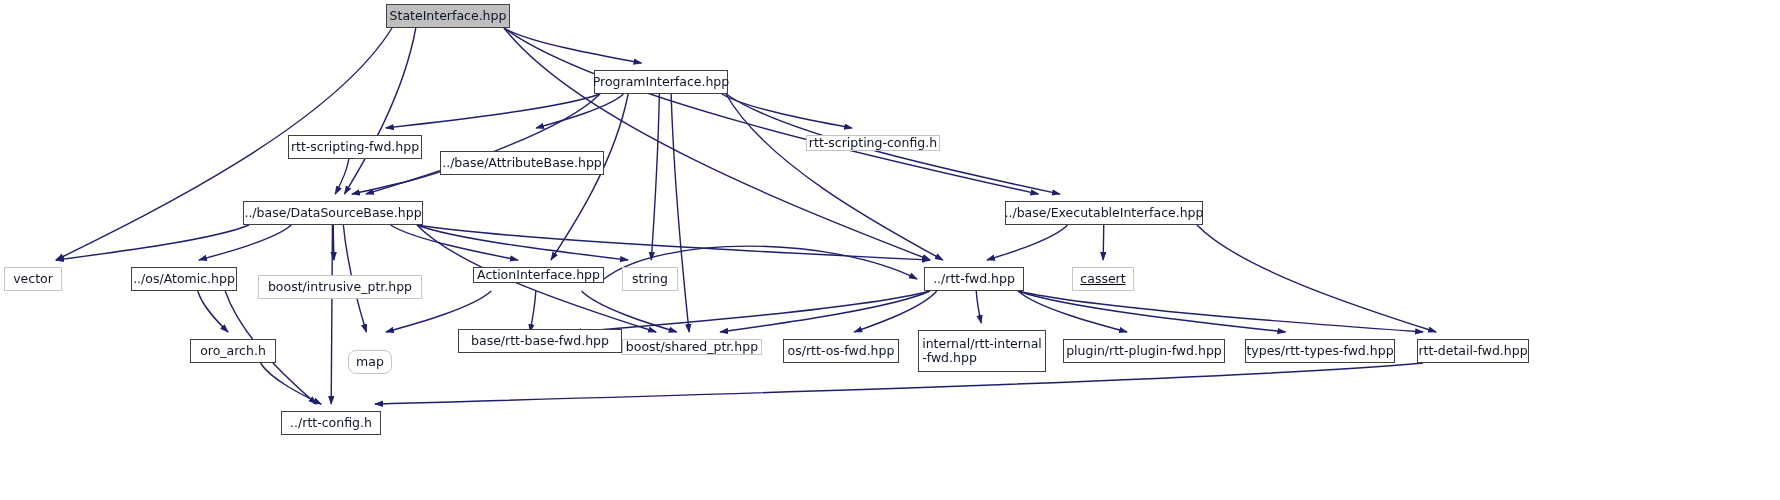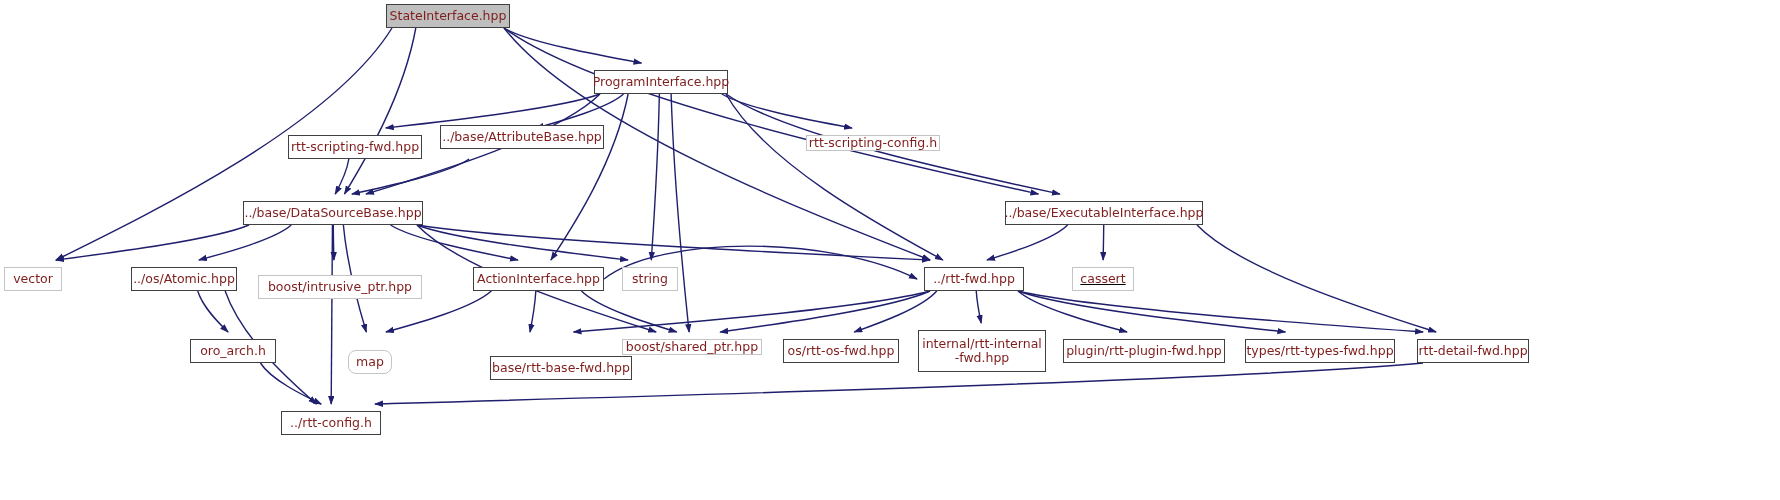--- a/index.html
+++ b/index.html
@@ -1,20 +1,20 @@
 <!DOCTYPE html>
 <html><head>
 <meta charset="utf-8">
 <style>
   html,body{margin:0;padding:0;background:#ffffff;}
   body{font-family:"DejaVu Sans","Liberation Sans",sans-serif;}
   #graph{position:relative;width:1780px;height:500px;background:#ffffff;overflow:hidden;}
   #edges{position:absolute;left:0;top:0;width:1780px;height:500px;}
   .node{position:absolute;box-sizing:border-box;background:#ffffff;display:flex;align-items:center;justify-content:center;white-space:nowrap;}
-  .node .lbl{font-size:12.5px;color:#7f1d1d;line-height:1.15;text-align:center;}
+  .node .lbl{font-size:12.5px;color:#0f172a;line-height:1.15;}
   .node.sys{border:1px solid #c4c4c4;}
   .node.local{border:1px solid #404040;}
   .node.root{border:1px solid #404040;background:#bfbfbf;}
 </style>
 </head>
 <body>
 
 <div id="graph">
   <svg id="edges" viewBox="0 0 1780 500" xmlns="http://www.w3.org/2000/svg">
     <defs>
@@ -71,60 +71,60 @@
   <div id="nodes">
       <div class="node root" style="left: 386px; top: 4px; width: 124px; height: 24px;">
         <span class="lbl">StateInterface.hpp</span>
       </div>
       <div class="node local" style="left: 594px; top: 70px; width: 134px; height: 24px;">
         <span class="lbl">ProgramInterface.hpp</span>
       </div>
       <div class="node local" style="left: 288px; top: 135px; width: 134px; height: 24px;">
         <span class="lbl">rtt-scripting-fwd.hpp</span>
       </div>
-      <div class="node local" style="left: 440px; top: 125px; width: 164px; height: 24px;">
+      <div class="node local" style="left: 440px; top: 151px; width: 164px; height: 24px;">
         <span class="lbl">../base/AttributeBase.hpp</span>
       </div>
       <div class="node sys" style="left: 806px; top: 135px; width: 134px; height: 16px;">
         <span class="lbl">rtt-scripting-config.h</span>
       </div>
       <div class="node local" style="left: 243px; top: 201px; width: 180px; height: 24px;">
         <span class="lbl">../base/DataSourceBase.hpp</span>
       </div>
       <div class="node local" style="left: 1005px; top: 201px; width: 198px; height: 24px;">
         <span class="lbl">../base/ExecutableInterface.hpp</span>
       </div>
       <div class="node sys" style="left: 4px; top: 267px; width: 58px; height: 24px;">
         <span class="lbl">vector</span>
       </div>
       <div class="node local" style="left: 131px; top: 267px; width: 106px; height: 24px;">
         <span class="lbl">../os/Atomic.hpp</span>
       </div>
       <div class="node sys" style="left: 258px; top: 275px; width: 164px; height: 24px;">
         <span class="lbl">boost/intrusive_ptr.hpp</span>
       </div>
-      <div class="node local" style="left: 473px; top: 267px; width: 131px; height: 24px;">
+      <div class="node local" style="left: 473px; top: 267px; width: 131px; height: 16px;">
         <span class="lbl">ActionInterface.hpp</span>
       </div>
       <div class="node sys" style="left: 622px; top: 267px; width: 56px; height: 24px;">
         <span class="lbl">string</span>
       </div>
       <div class="node local" style="left: 924px; top: 267px; width: 100px; height: 24px;">
         <span class="lbl">../rtt-fwd.hpp</span>
       </div>
       <div class="node sys" style="left: 1072px; top: 267px; width: 62px; height: 24px; text-decoration: underline;">
         <span class="lbl">cassert</span>
       </div>
       <div class="node local" style="left: 190px; top: 339px; width: 86px; height: 24px;">
         <span class="lbl">oro_arch.h</span>
       </div>
       <div class="node sys" style="left: 348px; top: 350px; width: 44px; height: 24px; border-radius: 8px;">
         <span class="lbl">map</span>
       </div>
-      <div class="node local" style="left: 458px; top: 356px; width: 142px; height: 24px; margin-left: 32px;">
+      <div class="node local" style="left: 458px; top: 329px; width: 164px; height: 24px;">
         <span class="lbl">base/rtt-base-fwd.hpp</span>
       </div>
       <div class="node sys" style="left: 622px; top: 339px; width: 140px; height: 16px;">
         <span class="lbl">boost/shared_ptr.hpp</span>
       </div>
       <div class="node local" style="left: 783px; top: 339px; width: 116px; height: 24px;">
         <span class="lbl">os/rtt-os-fwd.hpp</span>
       </div>
       <div class="node local" style="left: 918px; top: 330px; width: 128px; height: 42px;">
         <span class="lbl">internal/rtt-internal<br>-fwd.hpp</span>

